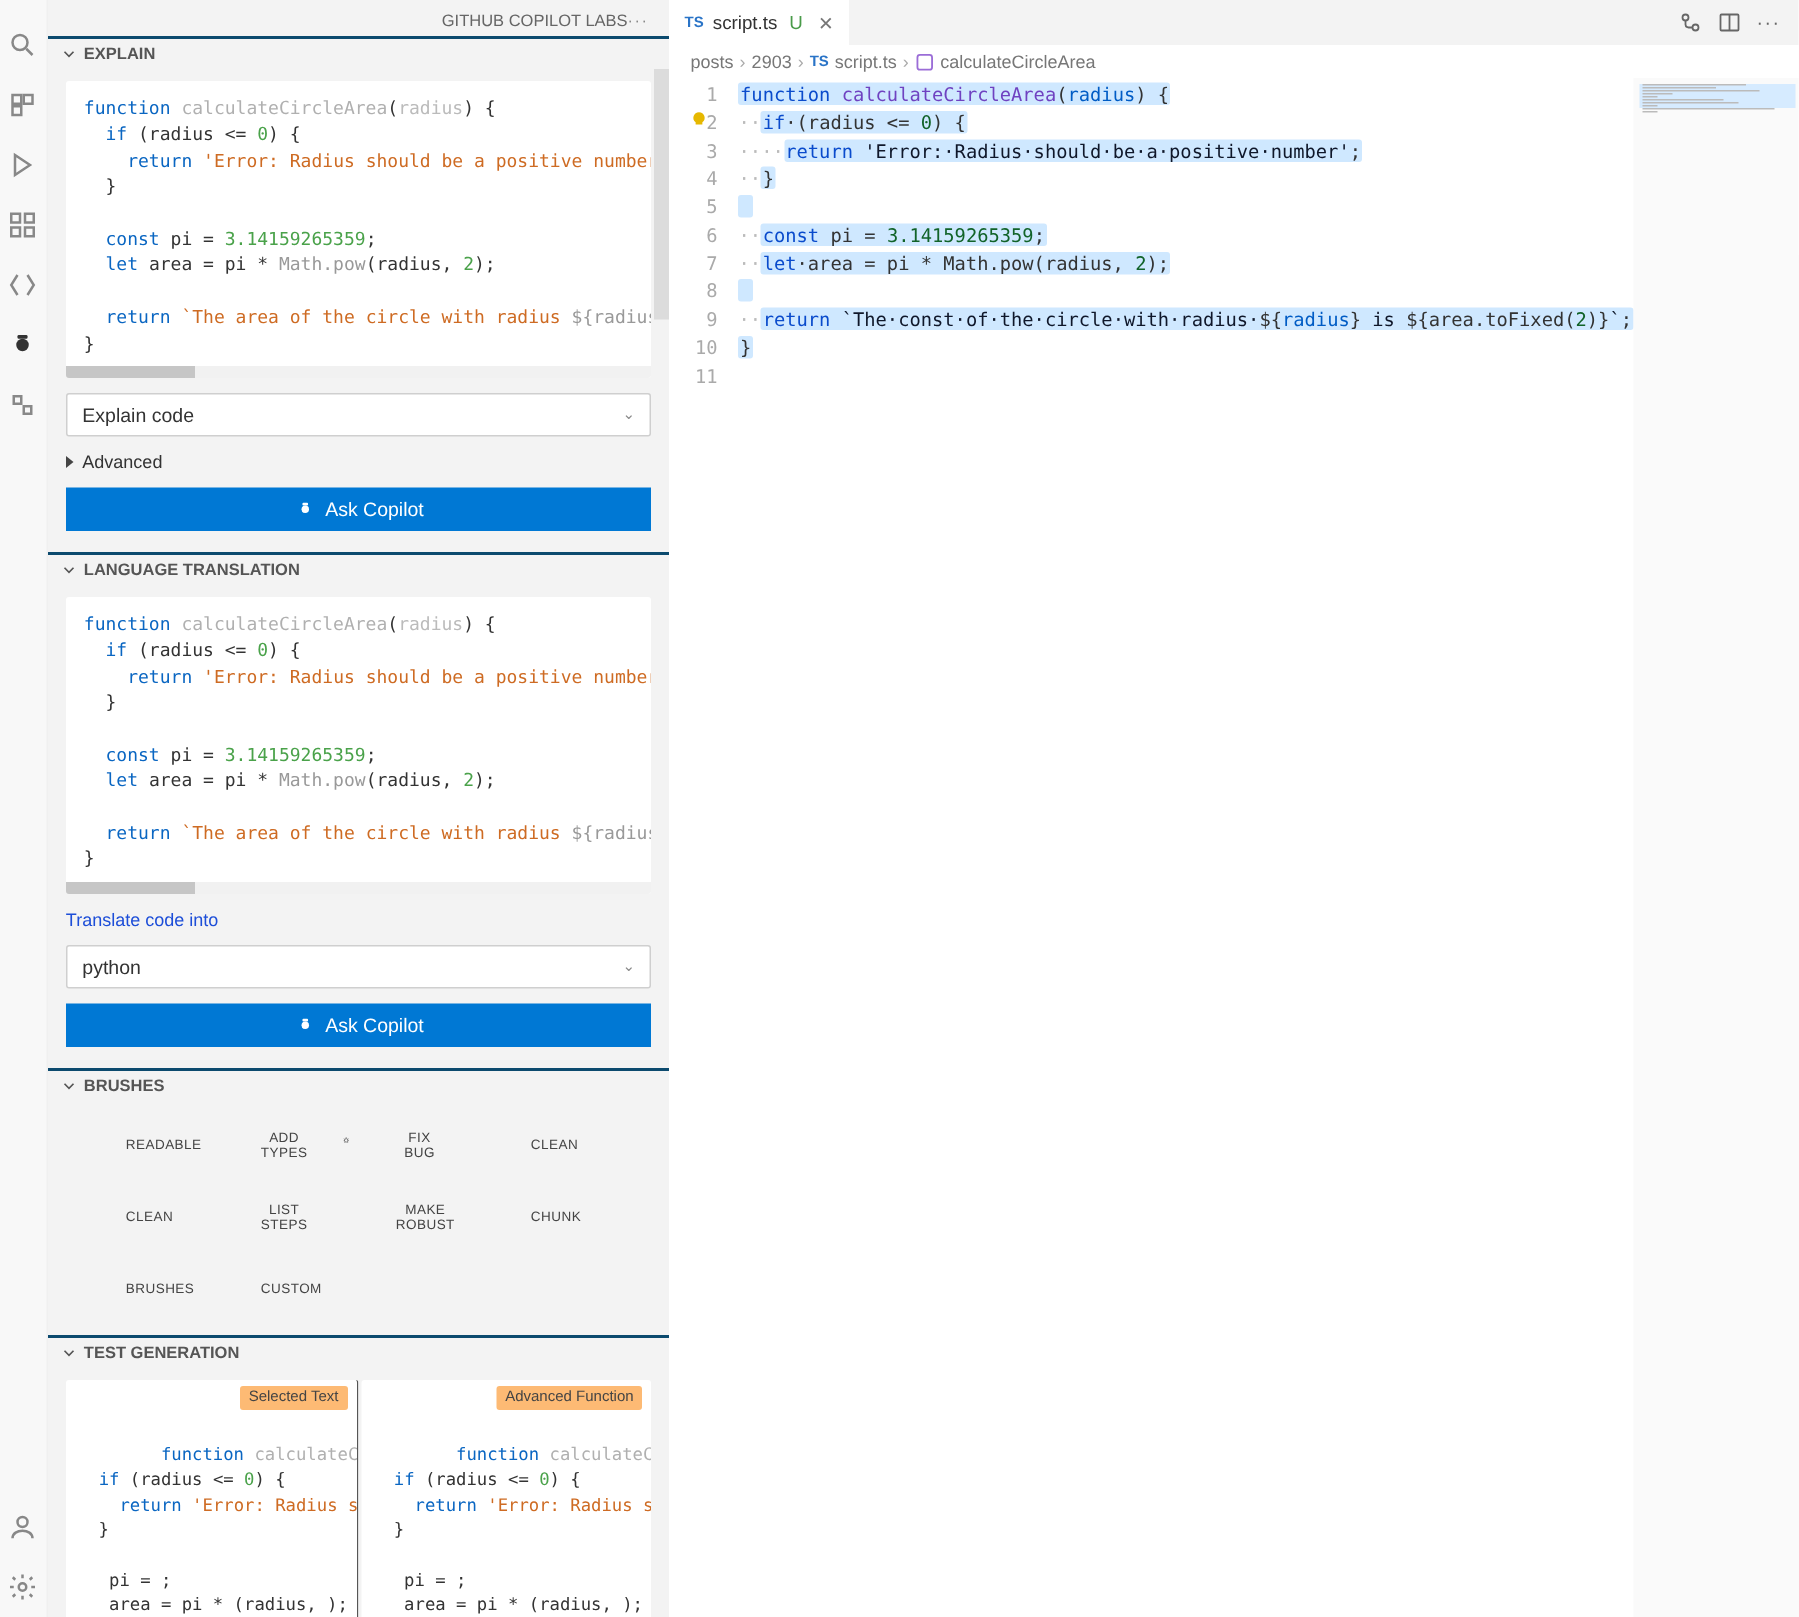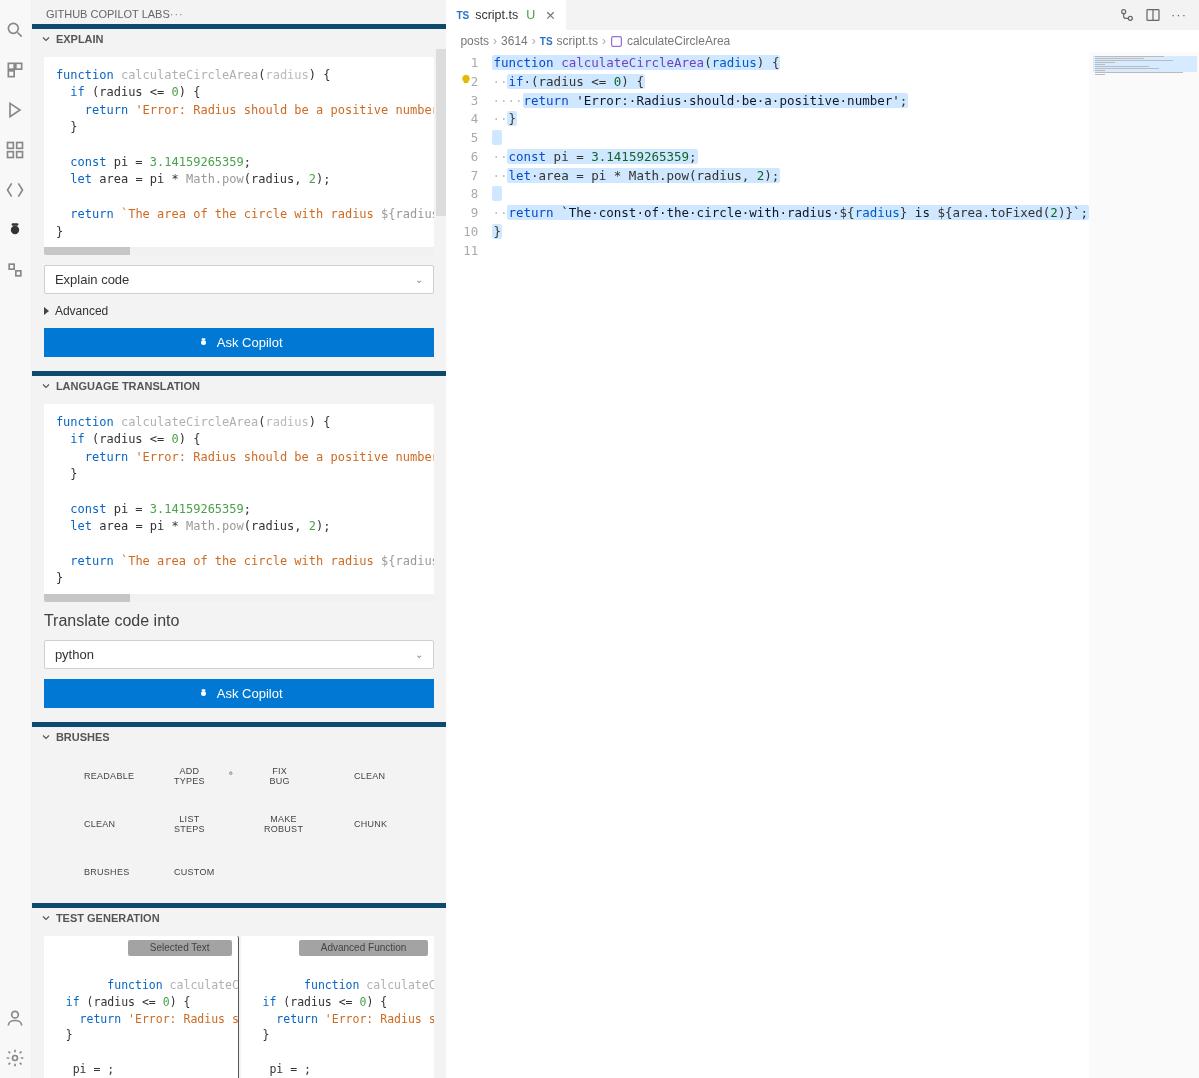--- a/index.html
+++ b/index.html
@@ -43,28 +43,28 @@
   width: 483px;
   background: #f3f3f3;
   display: flex;
   flex-direction: column;
   overflow-y: auto;
 }
 .sidebar-header {
   padding: 8px 14px 4px;
   display: flex;
   align-items: center;
-  justify-content: flex-start;
+  justify-content: flex-end;
   font-size: 11px;
   color: #666;
 }
 .sidebar-header .dots { color: #888; letter-spacing: 1px; cursor: pointer; }
 
 .section {
-  border-top: 5px solid #0c4a6e;
+  border-top: 2px solid #0c4a6e;
 }
 .section-header {
   display: flex;
   align-items: center;
   padding: 4px 8px;
   font-size: 11px;
   font-weight: 700;
   color: #555;
   cursor: pointer;
 }
@@ -119,22 +119,22 @@
   padding: 6px 10px;
   display: flex;
   align-items: center;
   justify-content: space-between;
   cursor: pointer;
 }
 .select .caret { color: #888; font-size: 10px; }
 
 .field-label {
   margin-top: 10px;
-  font-size: 16px;
-  color: #404040;
+  font-size: 12px;
+  color: #1d4ed8;
 }
 
 .advanced-row {
   display: flex;
   align-items: center;
   margin-top: 10px;
   font-size: 12px;
   color: #333;
 }
 .advanced-row .tri {
@@ -184,25 +184,25 @@
 .twin {
   display: flex;
   gap: 2px;
 }
 .twin .code-card { flex: 1; font-size: 11.5px; padding: 8px 8px 0; }
 .twin .code-card:first-child { border-right: 1px solid #555; }
 .badge {
   position: absolute;
   top: 4px;
   right: 6px;
-  background: #a3a3a3;
+  background: #fdba74;
   color: #444;
   font-family: -apple-system, sans-serif;
   font-size: 10px;
-  padding: 1px 22px;
+  padding: 1px 6px;
   border-radius: 2px;
   white-space: nowrap;
 }
 
 
 .section-body::after {
   content: "";
   position: absolute;
   right: 0;
   top: 10px;
@@ -619,21 +619,21 @@
           <rect x="3" y="4" width="18" height="16" rx="1"></rect>
           <line x1="12" y1="4" x2="12" y2="20"></line>
         </svg>
       <span style="letter-spacing:1px;color:#666">···</span>
     </div>
   </div>
 
   <div class="breadcrumb">
     <span>posts</span>
     <span class="sep">›</span>
-    <span>3614</span>
+    <span>2903</span>
     <span class="sep">›</span>
     <span class="ts-badge">TS</span>
     <span>script.ts</span>
     <span class="sep">›</span>
     <svg viewBox="0 0 16 16" fill="none" stroke="#9b6dd7" stroke-width="1.5">
         <rect x="2" y="2" width="12" height="12" rx="2"></rect>
       </svg>
     <span>calculateCircleArea</span>
   </div>
 

